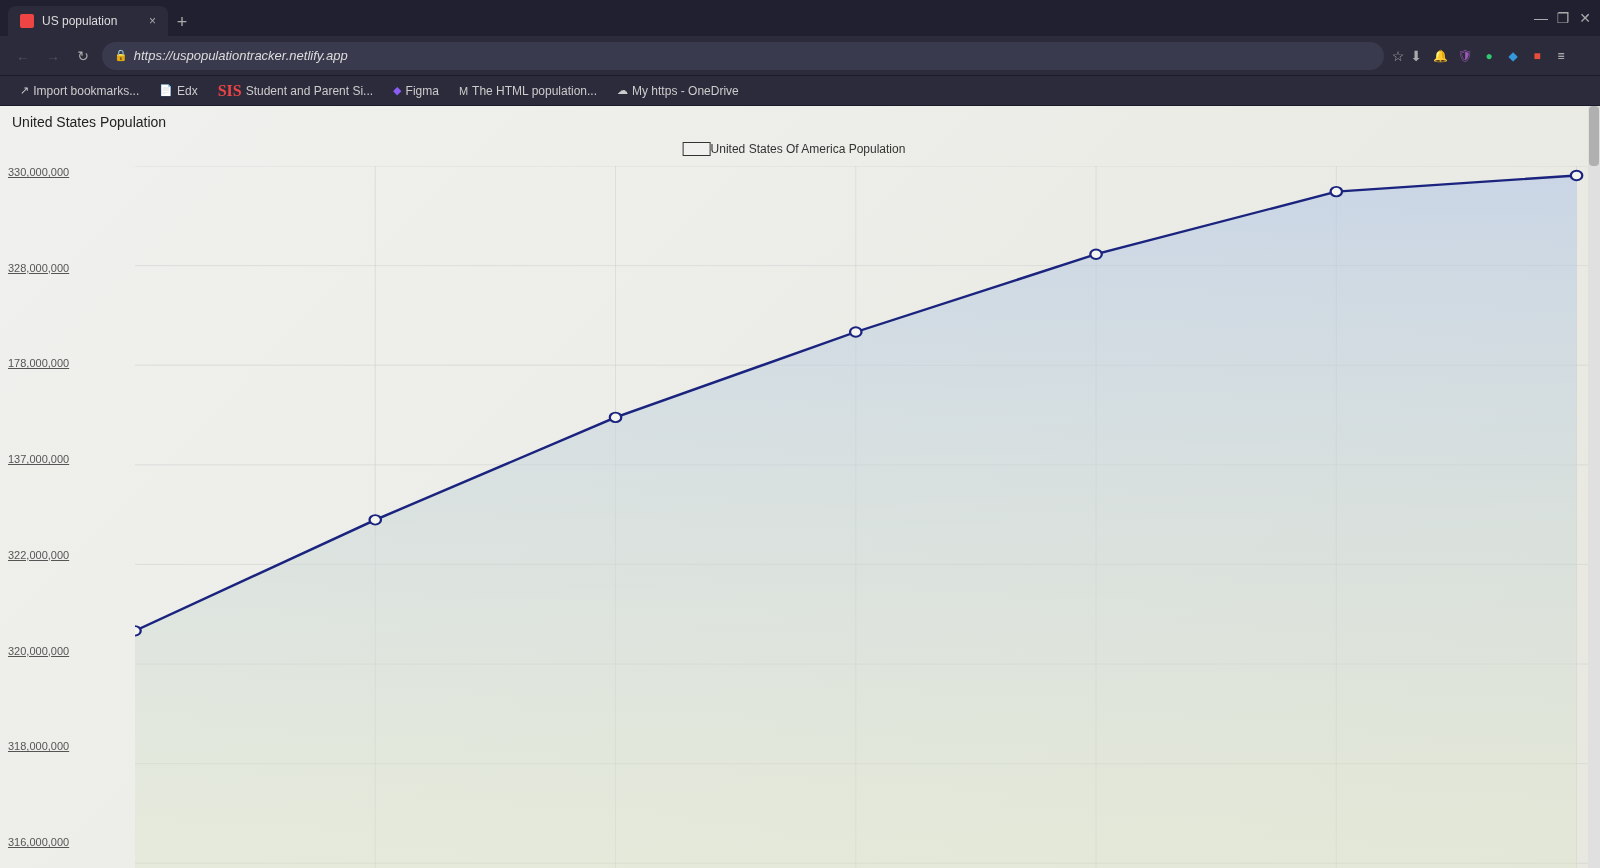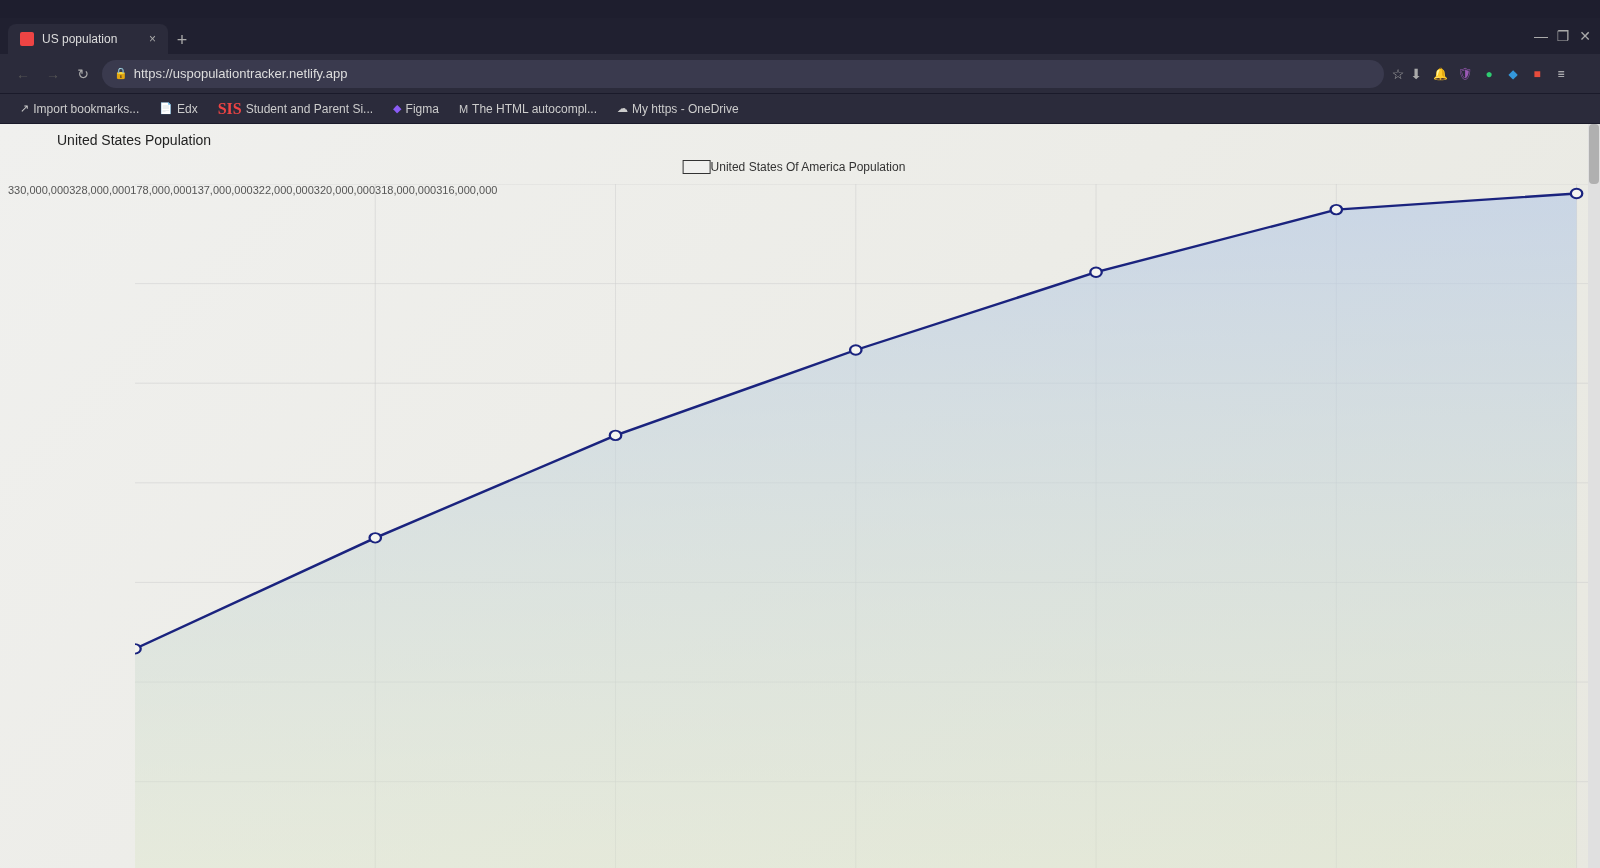--- a/index.html
+++ b/index.html
@@ -6,21 +6,20 @@
     body { font-family: 'Segoe UI', Arial, sans-serif; background: #1e1e2e; color: #ccc; overflow: hidden; width: 1600px; height: 868px; }
 
     
     .browser-chrome { background: #2b2b3b; width: 100%; }
 
     
     .title-bar {
       display: flex; align-items: center; height: 36px;
       background: #202030; padding: 0 8px;
       justify-content: space-between;
-      margin-top: 18px;
     }
     .tab-bar { display: flex; align-items: flex-end; height: 36px; }
     .tab {
       display: flex; align-items: center; gap: 8px;
       background: #2b2b3b; border-radius: 8px 8px 0 0;
       padding: 0 12px; height: 30px; font-size: 12px; color: #ddd;
       min-width: 160px; position: relative;
     }
     .tab-favicon { width: 14px; height: 14px; background: #e66; border-radius: 2px; flex-shrink: 0; }
     .tab-label { flex: 1; white-space: nowrap; overflow: hidden; text-overflow: ellipsis; font-size: 12px; }
@@ -35,21 +34,21 @@
       background: #2b2b3b; padding: 0 12px; gap: 8px;
       border-bottom: 1px solid #1a1a2a;
     }
     .nav-btn { color: #aaa; font-size: 14px; cursor: pointer; width: 22px; text-align: center; }
     .nav-btn.disabled { color: #555; }
     .address-box {
       flex: 1; background: #3a3a4e; border-radius: 20px;
       display: flex; align-items: center; padding: 0 12px; height: 28px; gap: 6px;
     }
     .lock-icon { color: #aaa; font-size: 11px; }
-    .url-text { font-size: 13px; color: #ddd; flex: 1; }
+    .url-text { font-size: 13px; color: #ddd; flex: 1; font-style: italic; }
     .address-right { display: flex; gap: 6px; align-items: center; }
     .addr-icon { color: #aaa; font-size: 14px; cursor: pointer; }
 
     
     .extensions-row {
       display: flex; align-items: center; gap: 2px;
       padding-right: 16px;
     }
     .ext-icon { width: 22px; height: 22px; display: flex; align-items: center; justify-content: center; border-radius: 4px; font-size: 12px; cursor: pointer; }
 
@@ -71,41 +70,41 @@
       background: #f5f5f0;
       width: 100%;
       height: calc(868px - 36px - 40px - 30px);
       position: relative;
       overflow: hidden;
     }
 
     
     .page-title {
       position: absolute; top: 8px; left: 12px;
-      font-size: 14px; color: #222; font-weight: 500; margin-left: 45px;
+      font-size: 14px; color: #222; font-weight: 500;
     }
 
     
     .chart-container {
       position: absolute;
       top: 20px; left: 0; right: 12px; bottom: 0;
     }
 
     .chart-legend {
       position: absolute; top: 16px; left: 50%; transform: translateX(-50%);
       display: flex; align-items: center; gap: 0; font-size: 12px; color: #333;
     }
     .legend-box {
       width: 28px; height: 14px; border: 1.5px solid #333; background: #f0f0ee;
     }
 
     .y-axis-labels {
       position: absolute; left: 8px; top: 40px; bottom: 20px;
-      display: flex; flex-direction: row; justify-content: space-between;
-      font-size: 11px; color: #555;
+      display: flex; flex-direction: column; justify-content: space-between;
+      font-size: 11px; color: #555; text-decoration: underline;
     }
     .y-label { text-align: right; }
 
     .chart-svg-wrapper {
       position: absolute; left: 135px; top: 40px; right: 0; bottom: 0;
     }
 
     
     .scrollbar {
       position: absolute; right: 0; top: 0; bottom: 0; width: 12px;
@@ -174,21 +173,21 @@
     <div class="bookmark-item">
       <span class="bm-icon" style="color:#e44;font-weight:bold;font-size:16px;font-family:Liberation Serif, serif;">SIS</span>
       <span>Student and Parent Si...</span>
     </div>
     <div class="bookmark-item">
       <span class="bm-icon" style="color:#8b5cf6;">◆</span>
       <span>Figma</span>
     </div>
     <div class="bookmark-item">
       <span class="bm-icon">M</span>
-      <span>The HTML autocompl...</span>
+      <span>The HTML population...</span>
     </div>
     <div class="bookmark-item">
       <span class="bm-icon">☁</span>
       <span>My https - OneDrive</span>
     </div>
   </div>
 </div>
 
 <div class="page-content" style="background: linear-gradient(135deg, #f0f0ee 0%, #e8e8e0 100%);">
 

